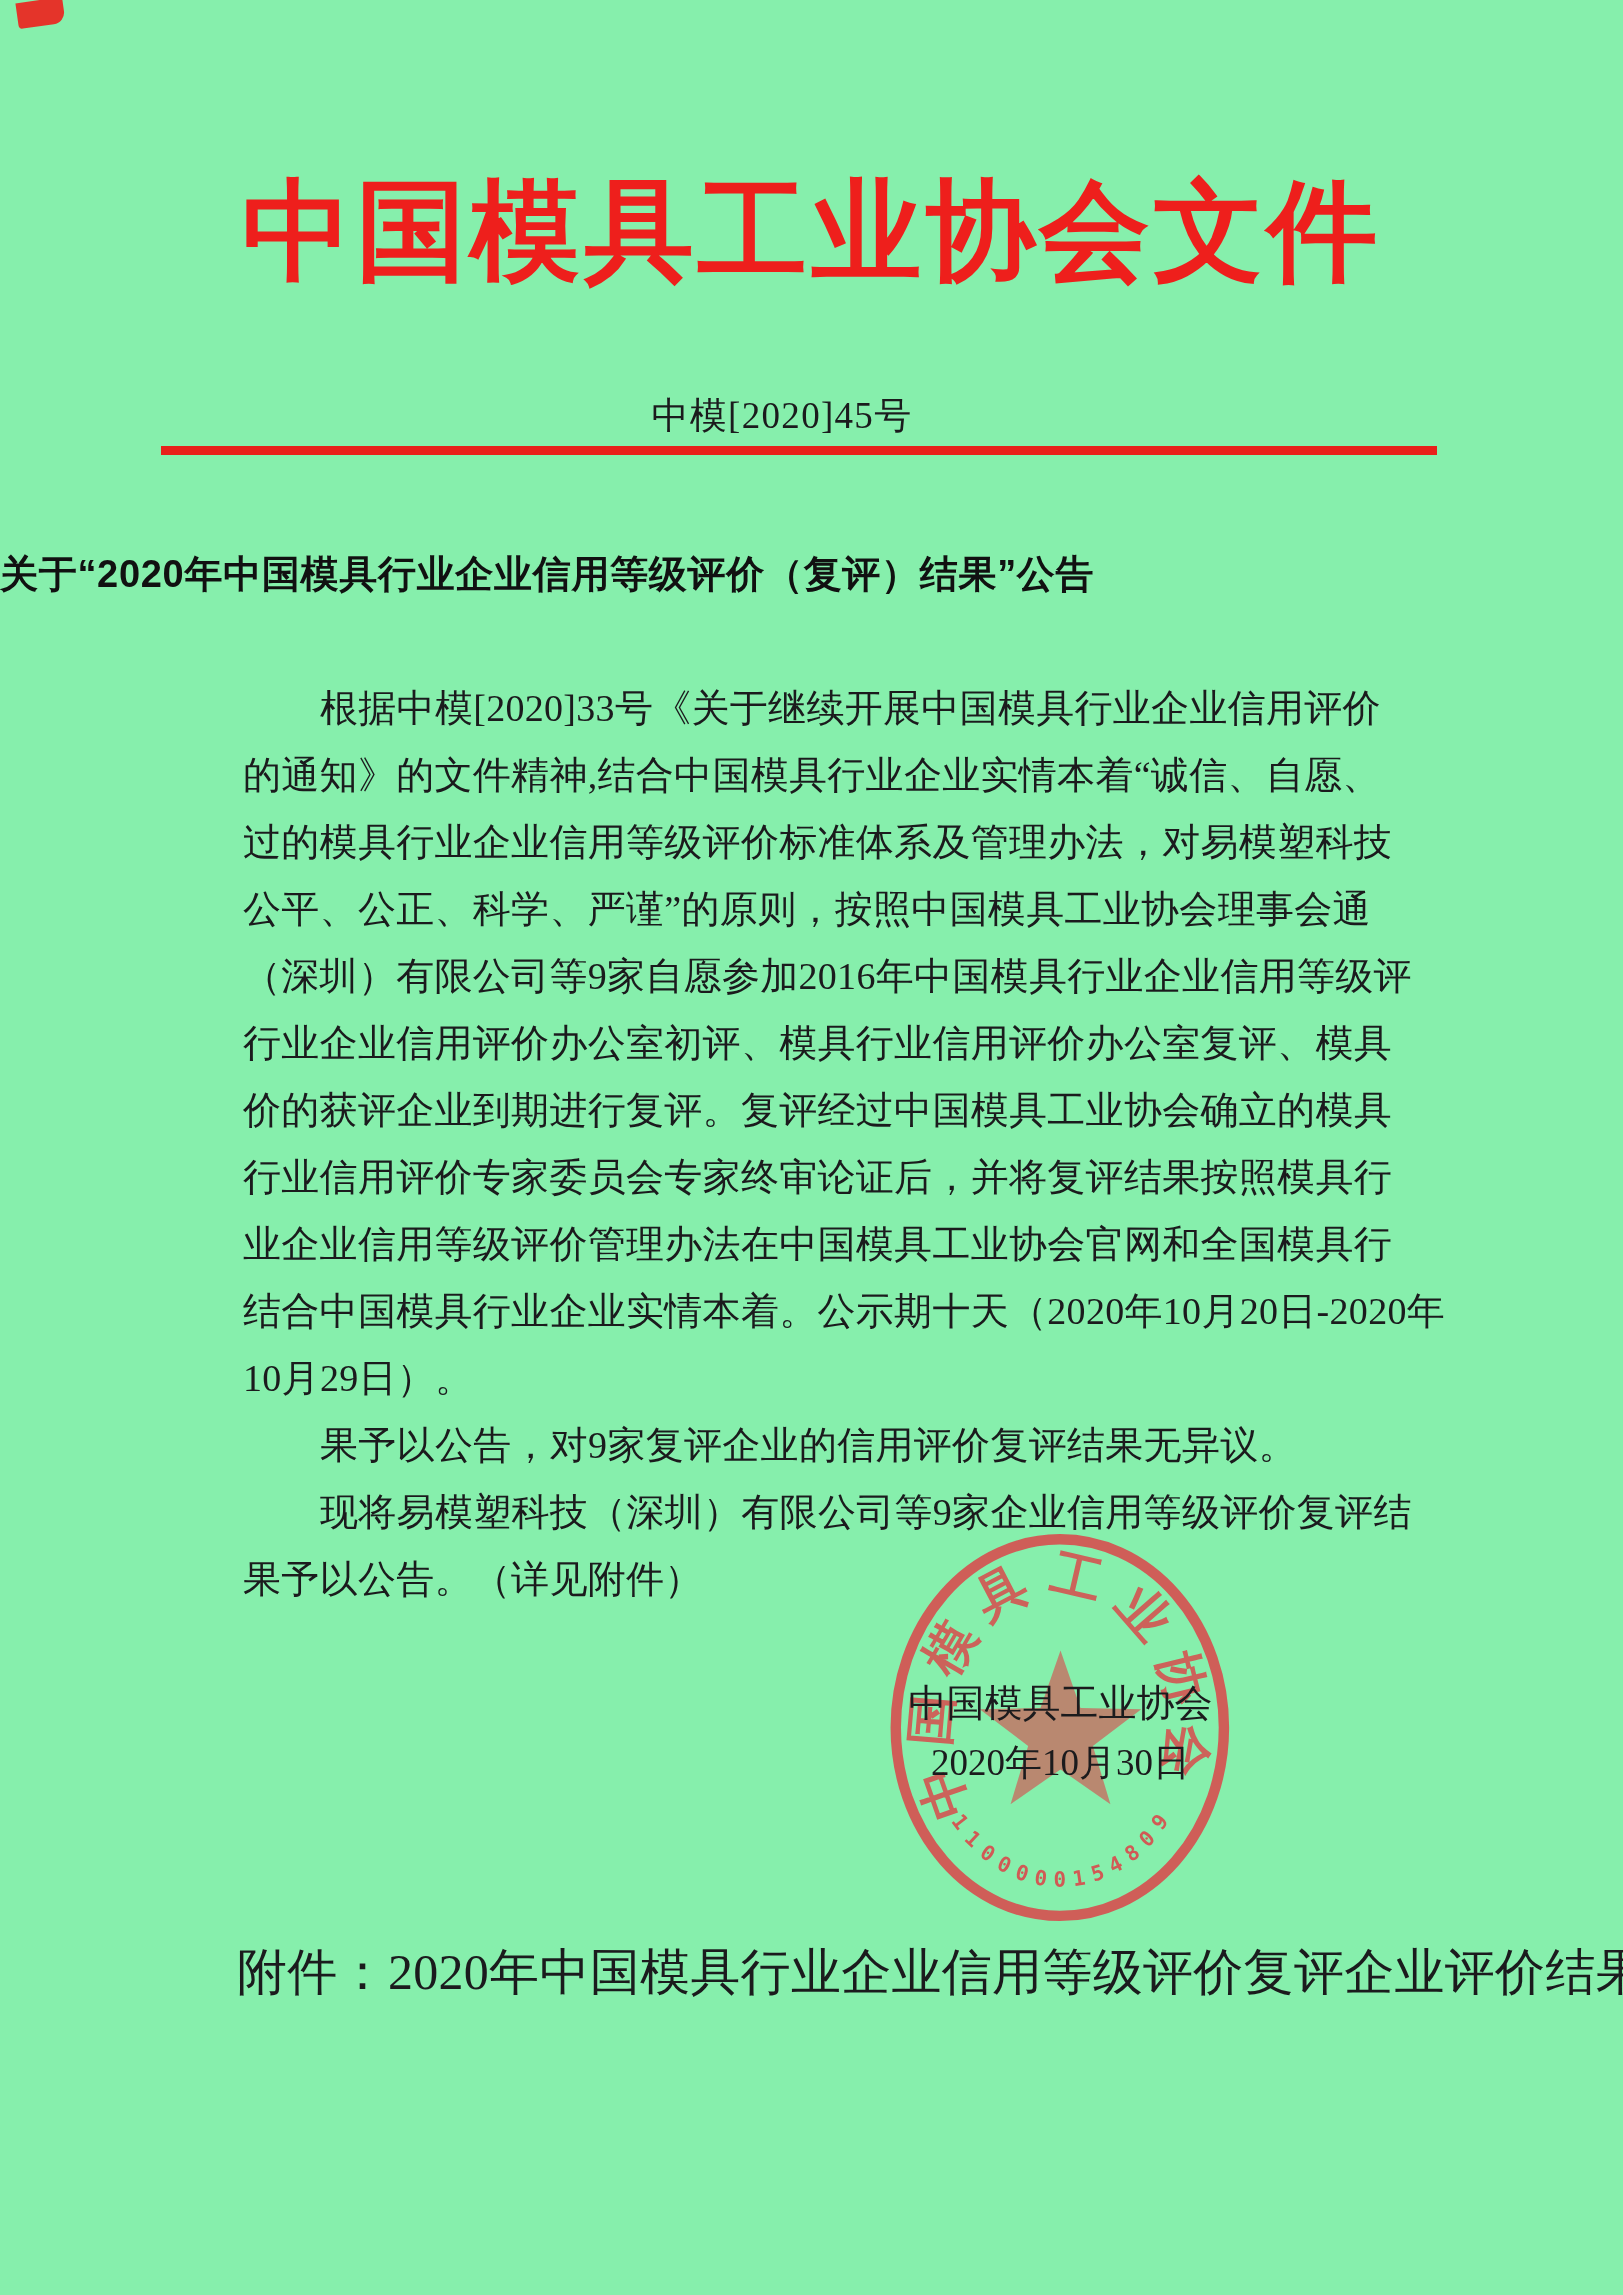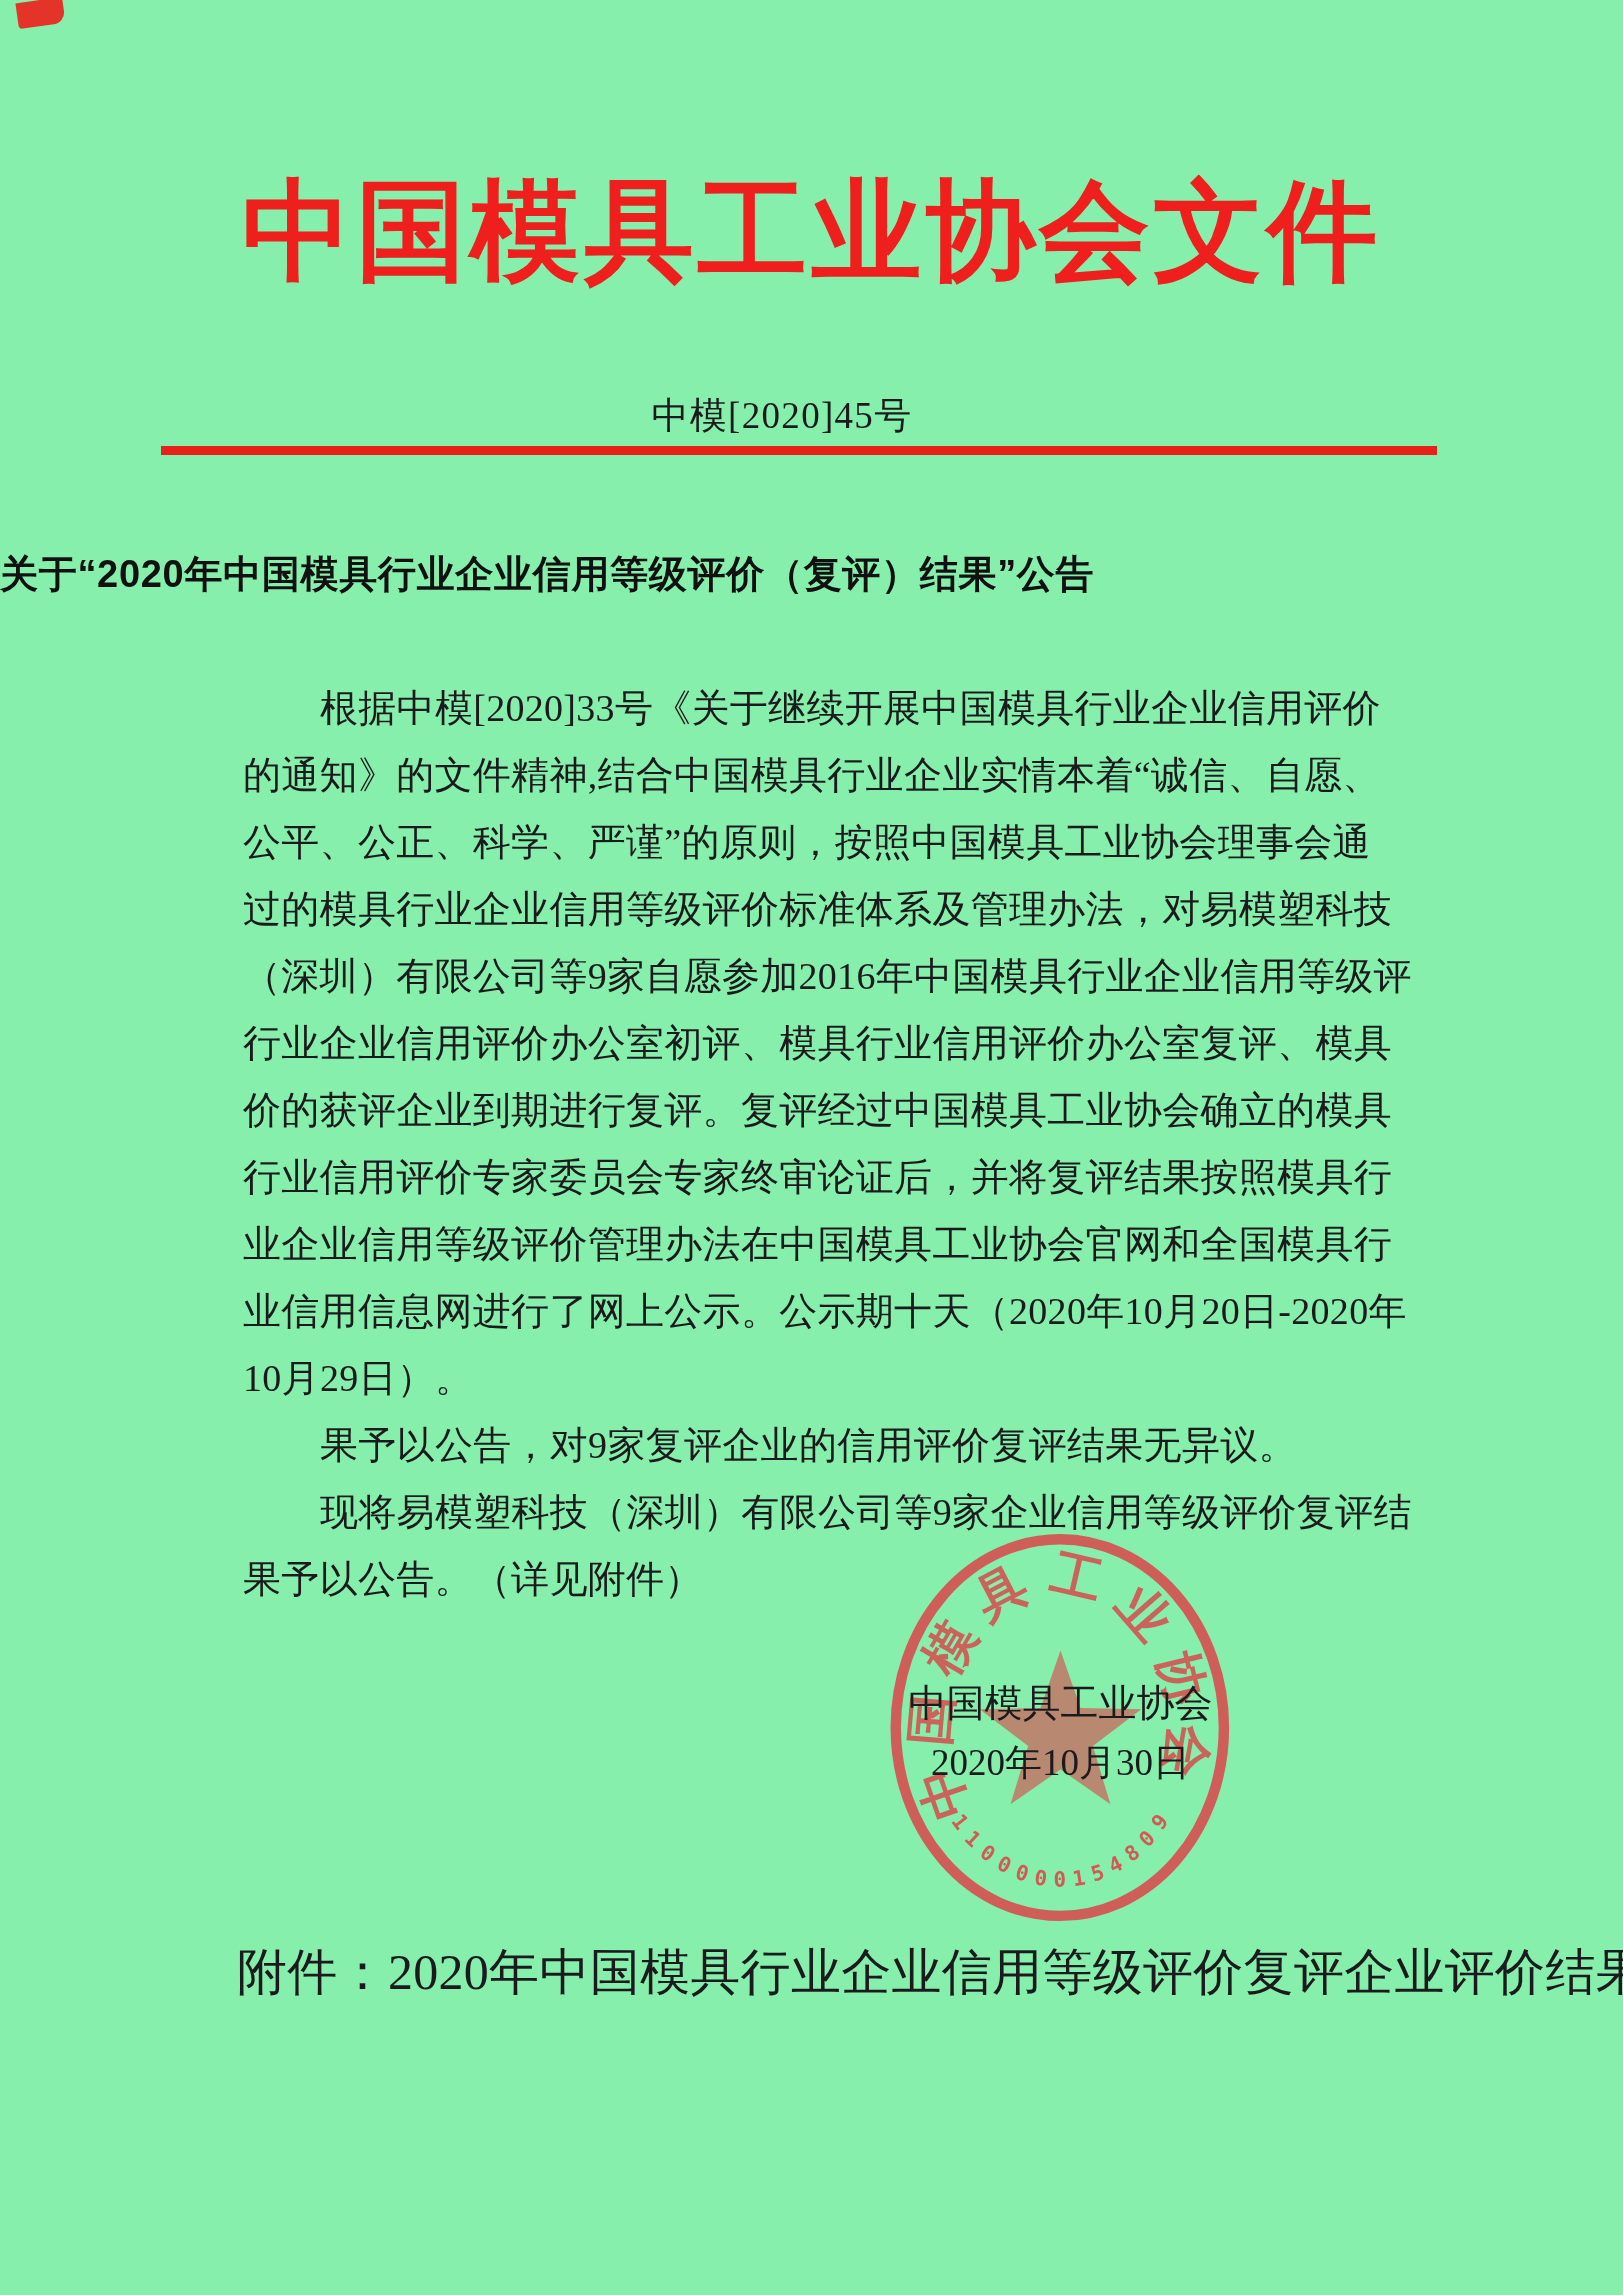--- a/index.html
+++ b/index.html
@@ -135,28 +135,28 @@
 
   <div class="doc-number">中模[2020]45号</div>
 
   <div class="red-rule"></div>
 
   <div class="doc-title">关于“2020年中国模具行业企业信用等级评价（复评）结果”公告</div>
 
   <div class="body-block">
     <div class="body-line indent">根据中模[2020]33号《关于继续开展中国模具行业企业信用评价</div>
     <div class="body-line">的通知》的文件精神,结合中国模具行业企业实情本着“诚信、自愿、</div>
+    <div class="body-line">过的模具行业企业信用等级评价标准体系及管理办法，对易模塑科技</div>
     <div class="body-line">公平、公正、科学、严谨”的原则，按照中国模具工业协会理事会通</div>
-    <div class="body-line">过的模具行业企业信用等级评价标准体系及管理办法，对易模塑科技</div>
     <div class="body-line">（深圳）有限公司等9家自愿参加2016年中国模具行业企业信用等级评</div>
     <div class="body-line">行业企业信用评价办公室初评、模具行业信用评价办公室复评、模具</div>
     <div class="body-line">价的获评企业到期进行复评。复评经过中国模具工业协会确立的模具</div>
     <div class="body-line">行业信用评价专家委员会专家终审论证后，并将复评结果按照模具行</div>
     <div class="body-line">业企业信用等级评价管理办法在中国模具工业协会官网和全国模具行</div>
-    <div class="body-line">业信用信息网进行了网上公示。公示期十天（2020年10月20日-2020年</div>
+    <div class="body-line">结合中国模具行业企业实情本着。公示期十天（2020年10月20日-2020年</div>
     <div class="body-line">10月29日）。</div>
     <div class="body-line indent">果予以公告，对9家复评企业的信用评价复评结果无异议。</div>
     <div class="body-line indent">现将易模塑科技（深圳）有限公司等9家企业信用等级评价复评结</div>
     <div class="body-line">果予以公告。（详见附件）</div>
   </div>
 
   <svg class="seal" viewBox="0 0 540 610" xmlns="http://www.w3.org/2000/svg">
     <defs>
       <path id="sealTopArc" d="M 138.8 427.8 A 170 205 0 1 1 399.2 427.8" fill="none"></path>
     </defs>

